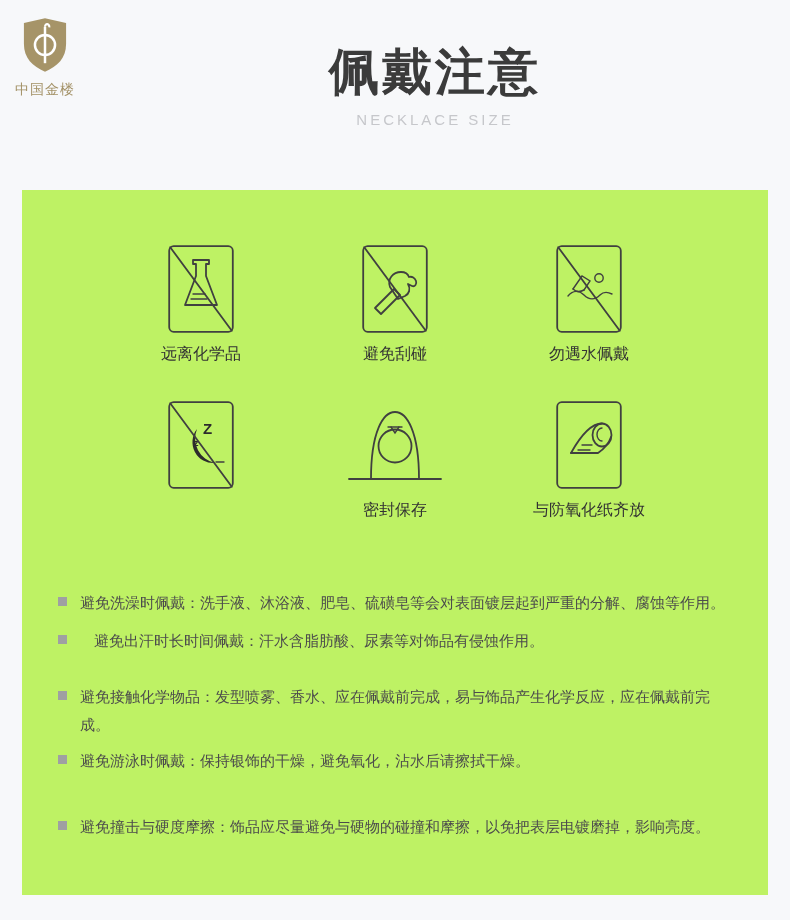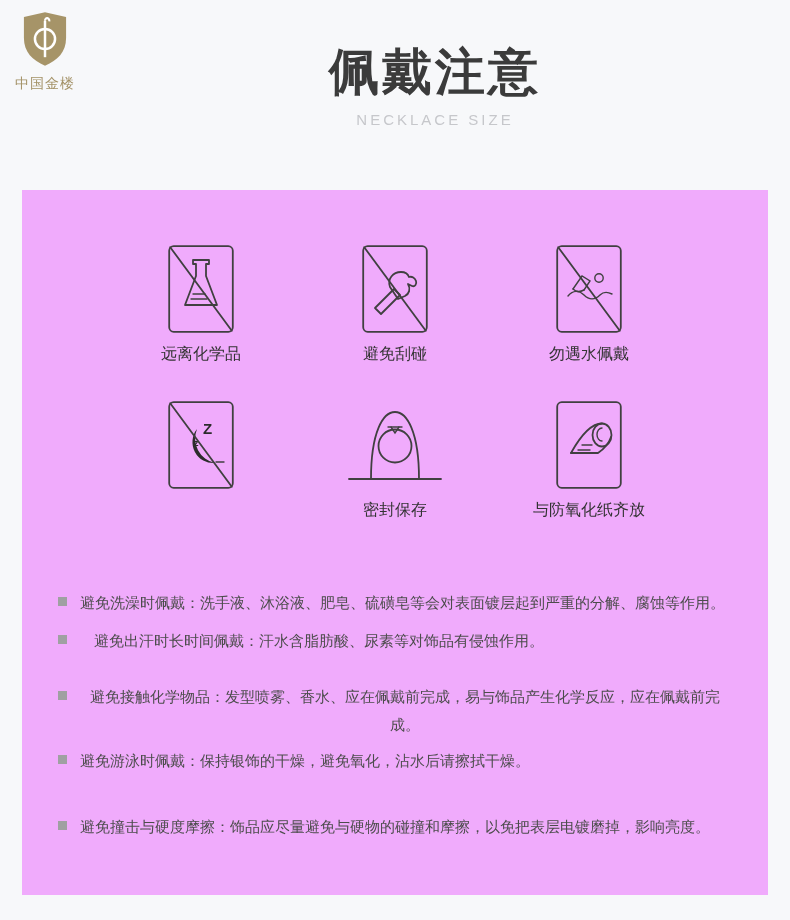--- a/index.html
+++ b/index.html
@@ -6,50 +6,50 @@
   body{
     width:790px;height:920px;
     background:#f7f8fa;
     font-family:"Liberation Sans","DejaVu Sans",sans-serif;
     position:relative;
     -webkit-font-smoothing:antialiased;
   }
   .page{position:relative;width:790px;height:920px;overflow:hidden;}
 
   
-  .brand{position:absolute;top:10px;left:4px;width:82px;text-align:center;}
+  .brand{position:absolute;top:16px;left:4px;width:82px;text-align:center;}
   .brand svg{display:block;margin:0 auto;}
   .brand-name{margin-top:7px;font-size:14px;letter-spacing:1px;color:#a39166;}
 
   
   .titles{position:absolute;top:44px;left:0;width:100%;text-align:center;padding-left:40px;}
   .page-title{margin:0;font-size:50px;line-height:56px;font-weight:600;letter-spacing:3px;color:#3b3b3b;}
   .page-subtitle{margin-top:11px;font-size:15px;letter-spacing:3px;color:#c6c7cb;}
 
   
-  .panel{position:absolute;left:22px;top:190px;width:746px;height:705px;background:#f0abfc;}
+  .panel{position:absolute;left:22px;top:190px;width:746px;height:705px;background:#bef264;}
 
   
   .icon-grid{
     display:grid;grid-template-columns:repeat(3,194px);
     justify-content:center;row-gap:36px;padding-top:55px;
   }
   .cell{margin:0;text-align:center;}
   .cell svg{display:block;margin:0 auto;}
   .cell figcaption{margin-top:11px;font-size:16px;color:#333333;}
   .ic{stroke:#404040;stroke-width:1.8;fill:none;stroke-linecap:round;stroke-linejoin:round;}
   .ic-thin{stroke:#404040;stroke-width:1.4;fill:none;stroke-linecap:round;}
   .ic-fill{fill:#2c2c2c;stroke:none;}
   .ic-text{fill:#2c2c2c;font-family:"Liberation Sans",sans-serif;font-weight:bold;}
 
   
   .notes{list-style:none;margin:68px 38px 0 36px;padding:0;}
   .note{display:flex;gap:13px;margin-bottom:24px;}
   .note .sq{flex:none;width:9px;height:9px;margin-top:8px;background:#9fa0a2;}
-  .note p{margin:0;font-size:15px;line-height:28px;color:#4c4c4c;text-align:center;}
+  .note p{margin:0;font-size:15px;line-height:28px;color:#4c4c4c;}
   .note:nth-child(1){margin-bottom:10px;}
   .note:nth-child(2){margin-bottom:28px;gap:27px;}
   .note:nth-child(3){margin-bottom:8px;}
   .note:nth-child(4){margin-bottom:38px;}
   .note:nth-child(5){margin-bottom:0;}
 </style>
 </head>
 <body>
 
 <div class="page">

